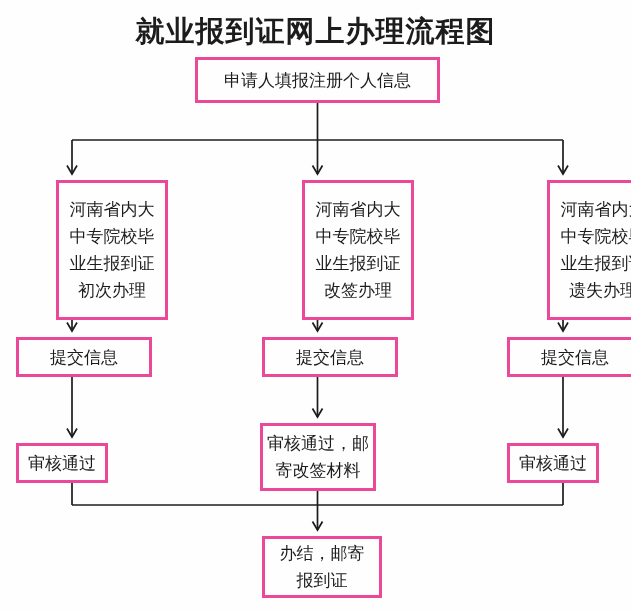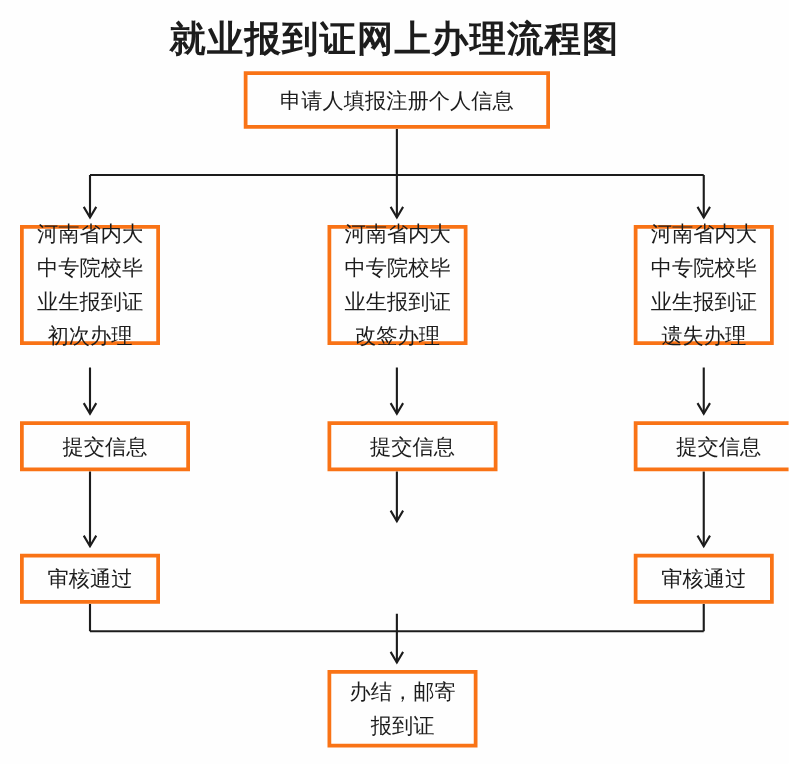--- a/index.html
+++ b/index.html
@@ -29,37 +29,37 @@
     top: 12px;
     width: 631px;
     text-align: center;
     font-size: 29px;
     font-weight: bold;
     letter-spacing: 1px;
   }
   .box {
     position: absolute;
     box-sizing: border-box;
-    border: 3px solid #f97316;
+    border: 3px solid #ec4899;
     background: #fefefe;
     display: flex;
     align-items: center;
     justify-content: center;
     text-align: center;
     font-size: 17px;
     line-height: 27px;
     white-space: pre-line;
   }
   .box-start  { left: 195px; top: 57px;  width: 245px; height: 46px; }
-  .box-branch { top: 180px; width: 112px; height: 96px; }
+  .box-branch { top: 180px; width: 112px; height: 140px; margin-left: 40px; }
   .b-left  { left: 16px; }
   .b-mid   { left: 262px; }
   .b-right { left: 507px; }
   .box-submit { top: 337px; width: 136px; height: 40px; }
-  .box-review { top: 443px; width: 112px; height: 40px; text-align: right; }
+  .box-review { top: 443px; width: 92px; height: 40px; text-align: right; }
   .box-review-mid { left: 260px; top: 423px; width: 116px; height: 68px; }
   .box-end { left: 262px; top: 536px; width: 120px; height: 62px; }
 </style>
 </head>
 <body>
 
 <div id="canvas">
 
   <svg id="connectors" viewBox="0 0 631 611" xmlns="http://www.w3.org/2000/svg">
     <defs>
@@ -107,18 +107,20 @@
   <div class="box box-branch b-right">河南省内大
 中专院校毕
 业生报到证
 遗失办理</div>
 
   <div class="box box-submit b-left">提交信息</div>
   <div class="box box-submit b-mid">提交信息</div>
   <div class="box box-submit b-right">提交信息</div>
 
   <div class="box box-review b-left">审核通过</div>
+  <div class="box box-review-mid box">审核通过，邮
+寄改签材料</div>
   <div class="box box-review b-right">审核通过</div>
 
   <div class="box box-end">办结，邮寄
 报到证</div>
 
 </div>
 
 </body></html>

